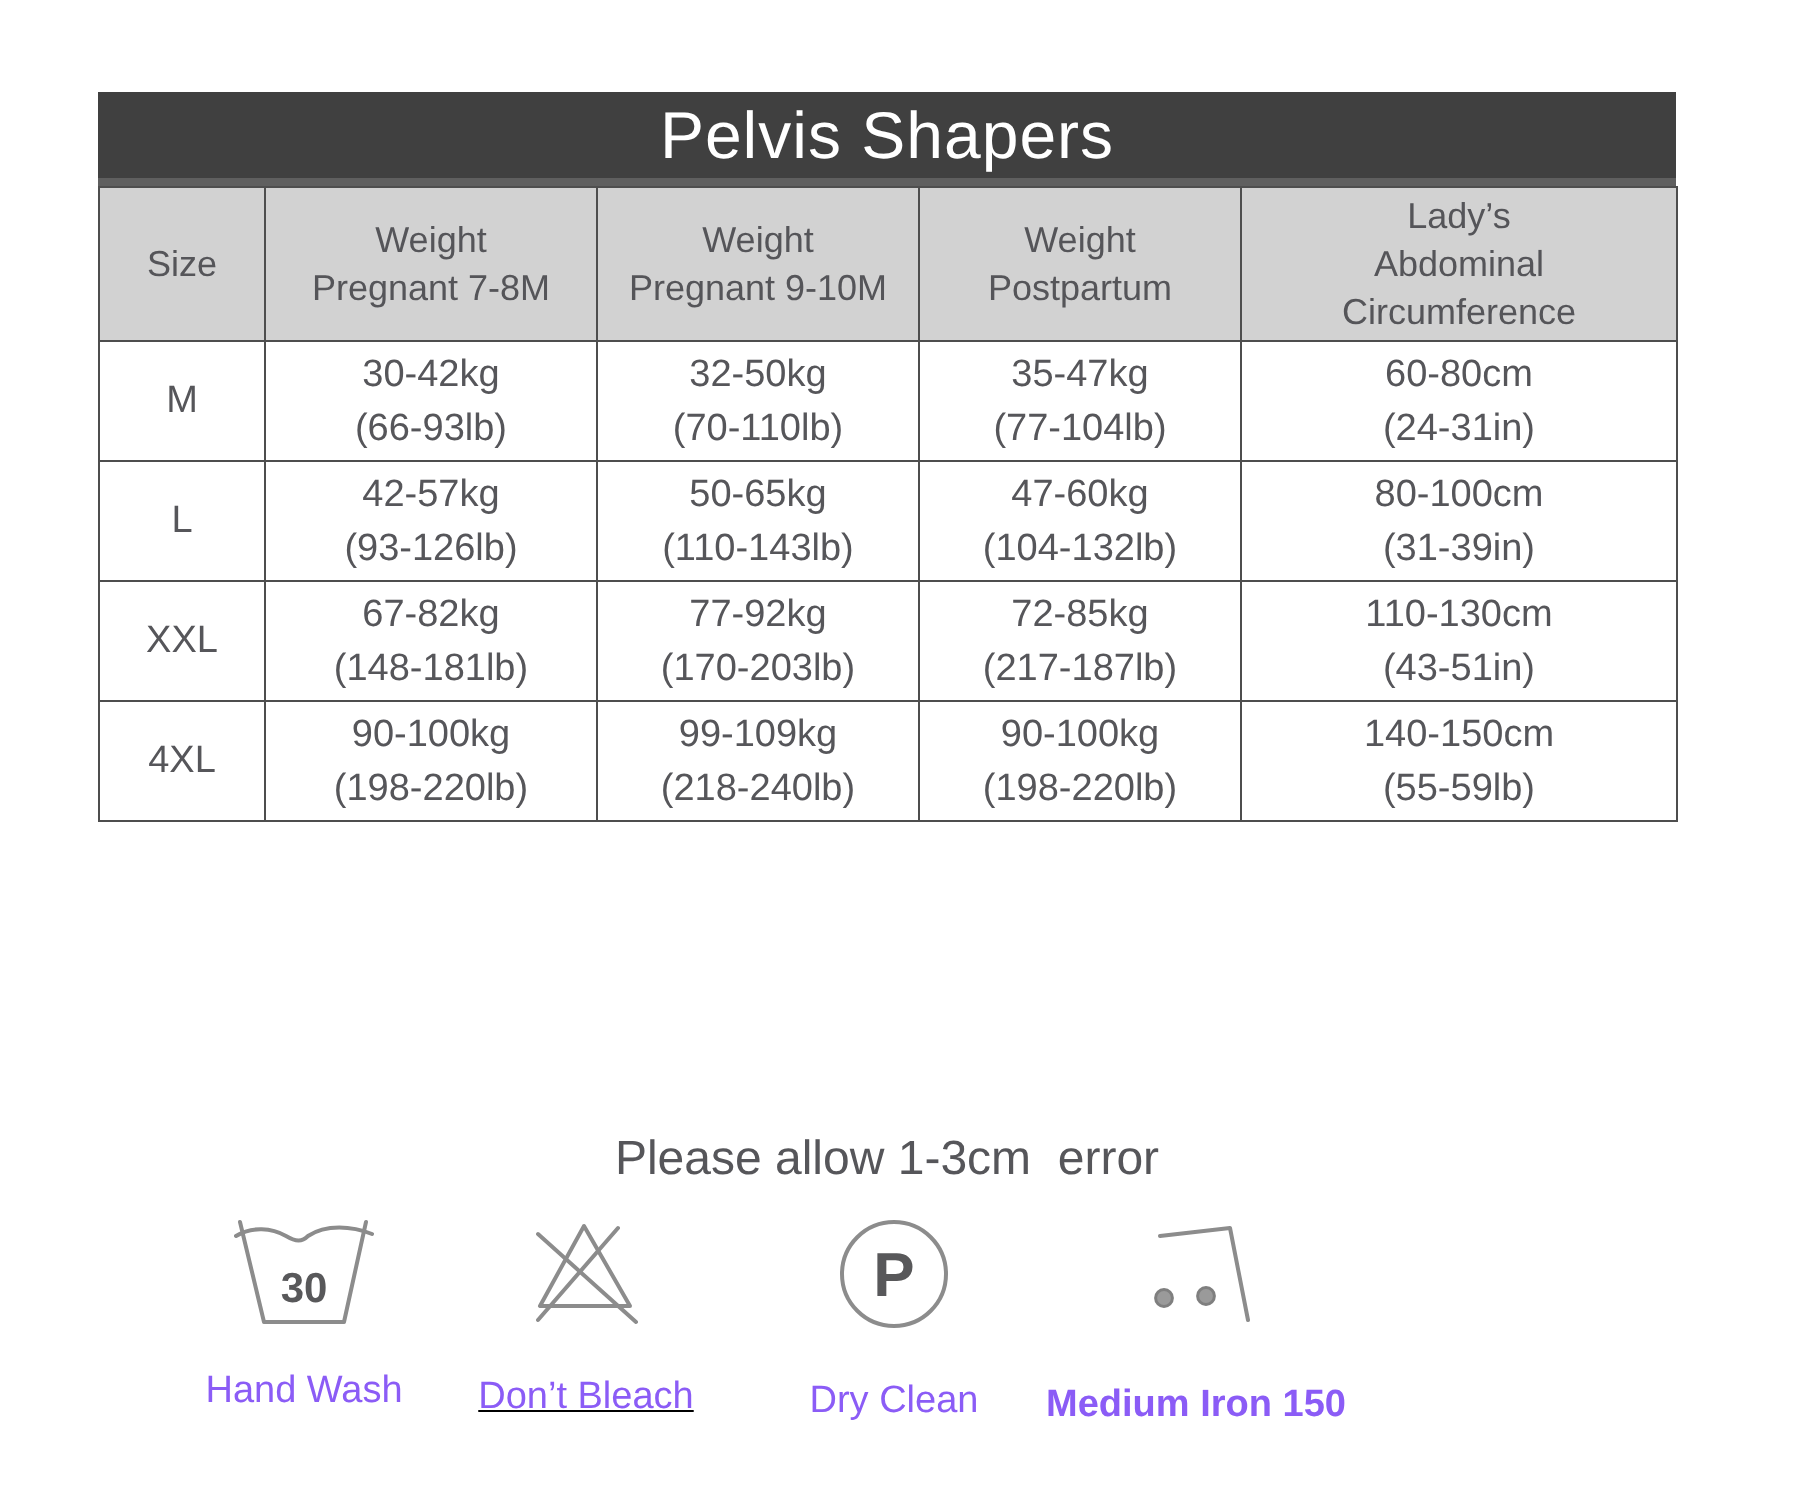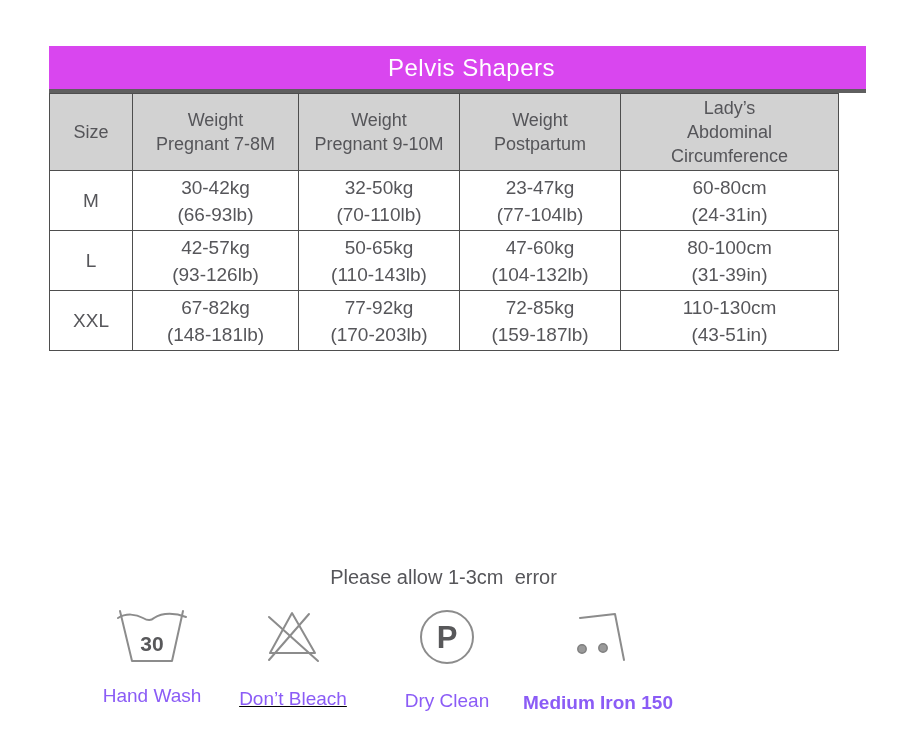--- a/index.html
+++ b/index.html
@@ -4,42 +4,42 @@
 <style>
   html,body{margin:0;padding:0;}
   body{
     width:900px;height:749px;background:#ffffff;position:relative;overflow:hidden;
     font-family:"Liberation Sans","DejaVu Sans",sans-serif;
     -webkit-font-smoothing:antialiased;
   }
   
   .title-bar{
     position:absolute;left:49px;top:46px;width:789px;height:43px;
-    background:#d946ef;border-bottom:4px solid #5f5f5f;box-sizing:content-box;
-    color:#ffffff;font-size:24px;letter-spacing:.5px;
-    display:flex;align-items:center;justify-content:center;padding-left:28px;
+    background:#404040;border-bottom:4px solid #5f5f5f;box-sizing:content-box;
+    color:#ffffff;font-size:33px;letter-spacing:.5px;
+    display:flex;align-items:center;justify-content:center;
   }
   
   table.size-table{
     position:absolute;left:49px;top:93px;width:789px;
     border-collapse:collapse;table-layout:fixed;
   }
   .size-table th,.size-table td{
     border:1.5px solid #4e4e4e;text-align:center;vertical-align:middle;
     padding:0;font-weight:400;color:#56565a;
   }
   .size-table thead tr{height:77px;}
   .size-table thead th{background:#d2d2d2;font-size:18px;line-height:24px;color:#555559;}
   .size-table tbody tr{height:60px;}
   .size-table td{font-size:19px;line-height:27px;}
   .hline{display:block;}
   
   .note{
     position:absolute;left:49px;top:566px;width:789px;text-align:center;
-    font-size:20px;color:#56565a;white-space:pre-wrap;
+    font-size:24px;color:#56565a;white-space:pre-wrap;
   }
   
   .care{position:absolute;left:49px;top:606px;width:789px;height:120px;}
   .care-item{position:absolute;width:170px;display:flex;flex-direction:column;}
   .icon-wrap{height:62px;display:flex;align-items:center;justify-content:center;}
   .care-label{font-size:19px;color:#8b5cf6;white-space:nowrap;text-align:center;}
   .ci-1{left:18px;}  .ci-1 .care-label{margin-top:17px;}
   .ci-2{left:159px;text-decoration:underline;} .ci-2 .care-label{margin-top:20px;}
   .ci-3{left:313px;} .ci-3 .care-label{margin-top:22px;}
   .ci-4{left:464px;font-weight:bold;} .ci-4 .care-label{margin-top:24px;}
@@ -92,21 +92,21 @@
         <td>M</td>
         <td>
             <span class="hline">30-42kg</span>
             <span class="hline">(66-93lb)</span>
           </td>
         <td>
             <span class="hline">32-50kg</span>
             <span class="hline">(70-110lb)</span>
           </td>
         <td>
-            <span class="hline">23-47kg</span>
+            <span class="hline">35-47kg</span>
             <span class="hline">(77-104lb)</span>
           </td>
         <td>
             <span class="hline">60-80cm</span>
             <span class="hline">(24-31in)</span>
           </td>
       </tr>
       <tr>
         <td>L</td>
         <td>
@@ -131,25 +131,44 @@
         <td>
             <span class="hline">67-82kg</span>
             <span class="hline">(148-181lb)</span>
           </td>
         <td>
             <span class="hline">77-92kg</span>
             <span class="hline">(170-203lb)</span>
           </td>
         <td>
             <span class="hline">72-85kg</span>
-            <span class="hline">(159-187lb)</span>
+            <span class="hline">(217-187lb)</span>
           </td>
         <td>
             <span class="hline">110-130cm</span>
             <span class="hline">(43-51in)</span>
+          </td>
+      </tr>
+      <tr>
+        <td>4XL</td>
+        <td>
+            <span class="hline">90-100kg</span>
+            <span class="hline">(198-220lb)</span>
+          </td>
+        <td>
+            <span class="hline">99-109kg</span>
+            <span class="hline">(218-240lb)</span>
+          </td>
+        <td>
+            <span class="hline">90-100kg</span>
+            <span class="hline">(198-220lb)</span>
+          </td>
+        <td>
+            <span class="hline">140-150cm</span>
+            <span class="hline">(55-59lb)</span>
           </td>
       </tr>
     </tbody>
   </table>
 
   <div class="note">Please allow 1-3cm  error</div>
 
   <div class="care">
 
     <div class="care-item ci-1">

